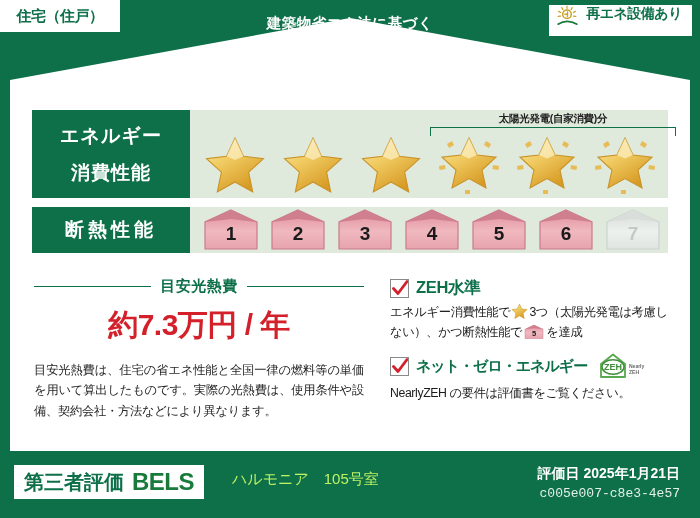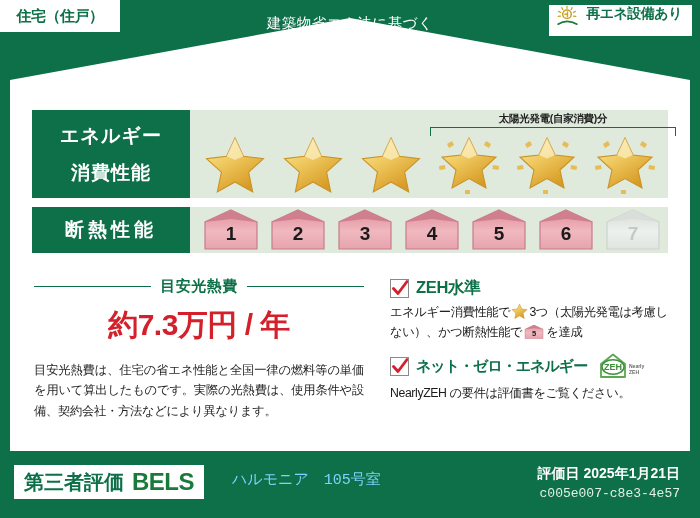--- a/index.html
+++ b/index.html
@@ -34,21 +34,21 @@
     letter-spacing: -0.5px;
   }
   .sun-ico { width: 24px; height: 22px; display:block; }
 
   
   .title-wrap {
     position: absolute; left: 0; top: 14px; width: 700px;
     text-align: center; color: #ffffff; z-index: 3;
   }
   .title-sub {
-    font-size: 14.5px; font-weight: normal; letter-spacing: 0.5px;
+    font-size: 14.5px; font-weight: bold; letter-spacing: 0.5px;
     margin-bottom: 14px;
     text-align: center;
   }
   .title-main {
     font-size: 25px; font-weight: bold; letter-spacing: 1px;
   }
 
   
   .roof {
     position: absolute; left: 10px; top: 18px;
@@ -164,21 +164,21 @@
   .bels-jp {
     font-size: 20px; font-weight: bold; color: #0d7049;
     letter-spacing: 0px;
   }
   .bels-en {
     font-size: 24px; font-weight: bold; color: #1a7a3c;
     letter-spacing: -0.5px;
   }
   .bldg-name {
     position: absolute; left: 232px; top: 14px;
-    font-size: 15px; color: #7dd3fc; letter-spacing: 0px; font-family: Liberation Mono, monospace;
+    font-size: 15px; color: #bef264; letter-spacing: 0px;
   }
   .eval-date {
     position: absolute; right: 20px; top: 9px;
     font-size: 14px; font-weight: bold; color: #ffffff;
   }
   .eval-id {
     position: absolute; right: 20px; top: 30px;
     font-size: 13px; color: #e3efe8;
     font-family: "Liberation Mono", "DejaVu Sans Mono", monospace;
   }

